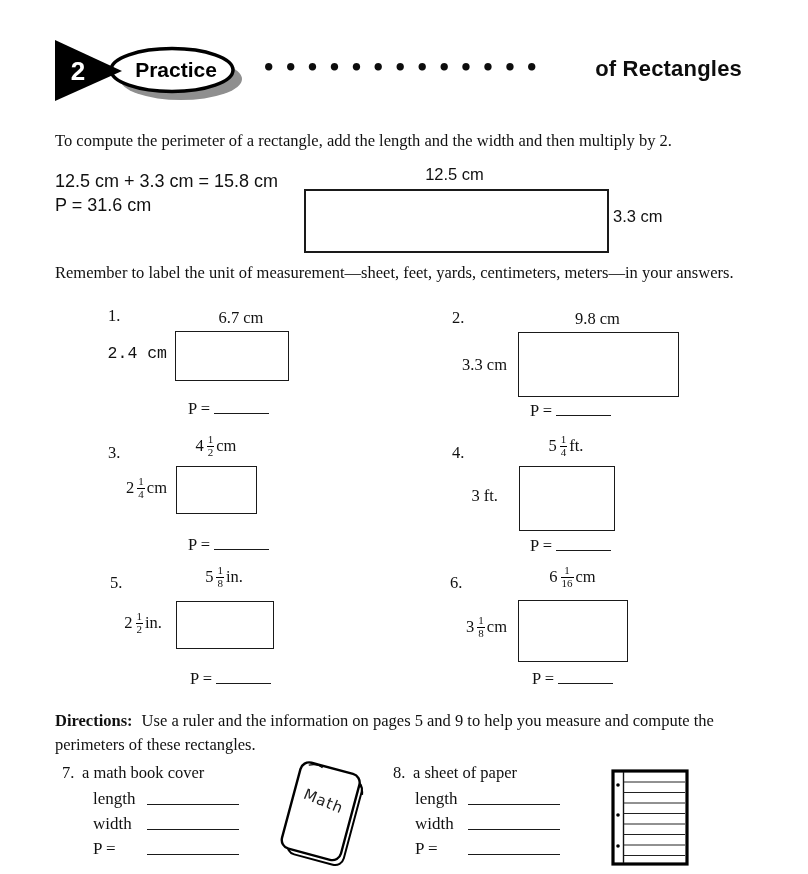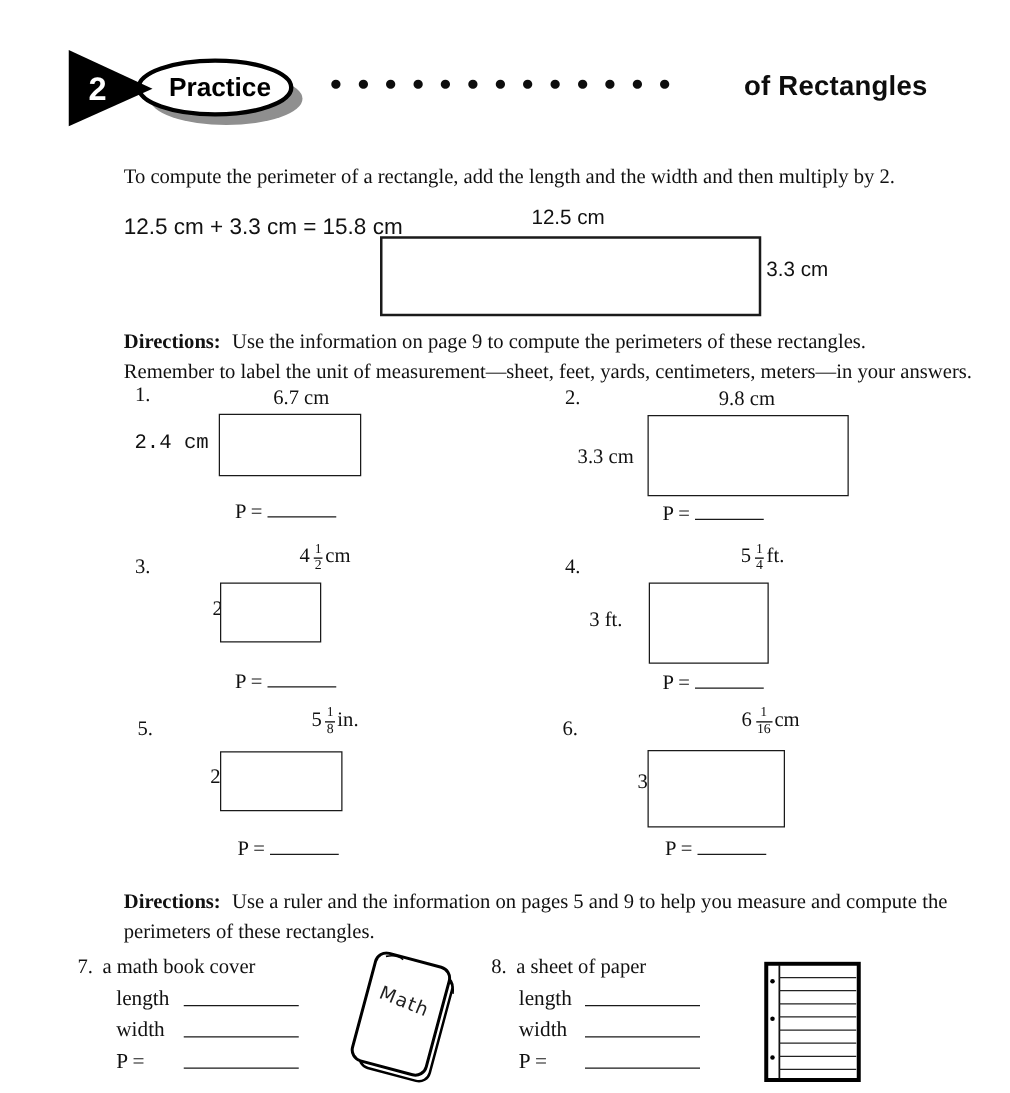--- a/index.html
+++ b/index.html
@@ -1,19 +1,19 @@
 <!DOCTYPE html>
 <html><head>
 <meta charset="utf-8">
 <style>
   html,body{margin:0;padding:0;background:#fff;}
   .page{position:relative;width:808px;height:874px;background:#ffffff;overflow:hidden;
         font-family:"Liberation Serif", serif;color:#111;}
   .abs{position:absolute;}
-  .nowrap{white-space:nowrap;margin-left:44px;}
+  .nowrap{white-space:nowrap;}
 
   
   .title-block{left:420px;top:55px;width:322px;text-align:right;
                font-family:"Liberation Sans", sans-serif;font-weight:bold;
                font-size:22px;line-height:27px;color:#0d0d0d;letter-spacing:0.2px;}
   .dots{left:262px;top:56px;font-family:"DejaVu Sans", sans-serif;font-weight:bold;
         font-size:21px;letter-spacing:8.5px;color:#0d0d0d;}
 
   
   .intro{left:55px;top:131px;font-size:16.5px;}
@@ -94,27 +94,27 @@
   <span class="abs dots">•••••••••••••</span>
 
   <div class="abs title-block">
     <div>of Rectangles</div>
   </div>
 
   <div class="abs intro nowrap">To compute the perimeter of a rectangle, add the length and the width and then multiply by 2.</div>
 
   <div class="abs ex-work">
     <div class="nowrap">12.5 cm + 3.3 cm = 15.8 cm</div>
+    <div class="nowrap w3">P = 31.6 cm</div>
   </div>
   <div class="abs ex-top">12.5 cm</div>
   <div class="rect ex-rect"></div>
   <div class="abs ex-side">3.3 cm</div>
 
   <div class="abs dir dir1">
-    <div class="nowrap"><b>Directions:</b><span>Use the information on page 9 to compute the perimeters of these rectangles.</span></div>
     <div class="nowrap">Remember to label the unit of measurement—sheet, feet, yards, centimeters, meters—in your answers.</div>
   </div>
 
   <span class="pnum p1-num">1.</span>
   <div class="dimtop p1-top">6.7 cm</div>
   <div class="dimleft p1-left">2.4 cm</div>
   <div class="rect p1-rect"></div>
   <div class="ans p1-ans"><span>P =</span><span class="blank"></span></div>
 
   <span class="pnum p2-num">2.</span>

